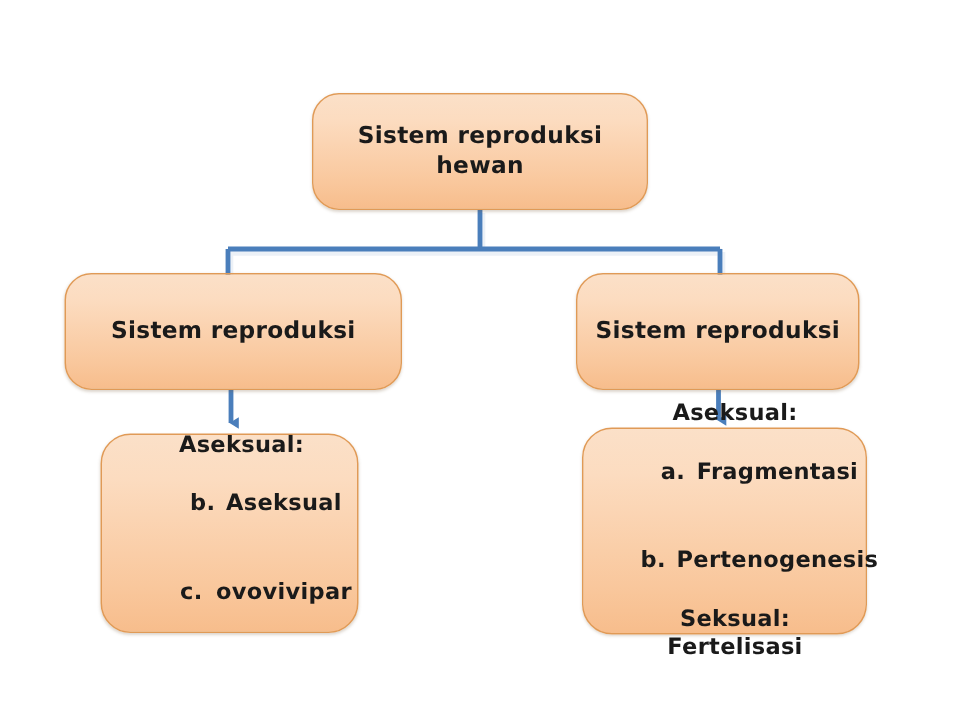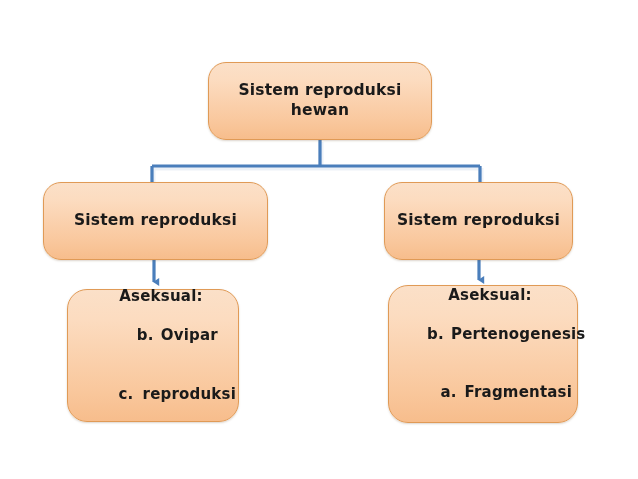--- a/index.html
+++ b/index.html
@@ -159,30 +159,32 @@
 
   <div class="node node-center" id="node-invertebrata">
     <div>
       <span>Sistem reproduksi</span><br>
     </div>
   </div>
 
   <div class="node node-left" id="node-vertebrata-detail">
     <div class="detail-line">Aseksual:</div>
     <div class="detail-line">
-      <span class="marker">b.</span><span>Ovipar</span>
+      <span class="marker">b.</span><span>Aseksual</span>
     </div>
     <div class="detail-line">
-      <span class="marker">c.</span><span>reproduksi</span>
+      <span class="marker">c.</span><span>ovovivipar</span>
     </div>
   </div>
 
   <div class="node node-left" id="node-invertebrata-detail">
     <div class="detail-line">Aseksual:</div>
     <div class="detail-line">
+      <span class="marker">a.</span><span>Fragmentasi</span>
+    </div>
+    <div class="detail-line">
       <span class="marker">b.</span><span>Pertenogenesis</span>
     </div>
-    <div class="detail-line">
-      <span class="marker">a.</span><span>Fragmentasi</span>
-    </div>
+    <div class="detail-line">Seksual:</div>
+    <div class="detail-line">Fertelisasi</div>
   </div>
 
 </div>
 
 </body></html>

